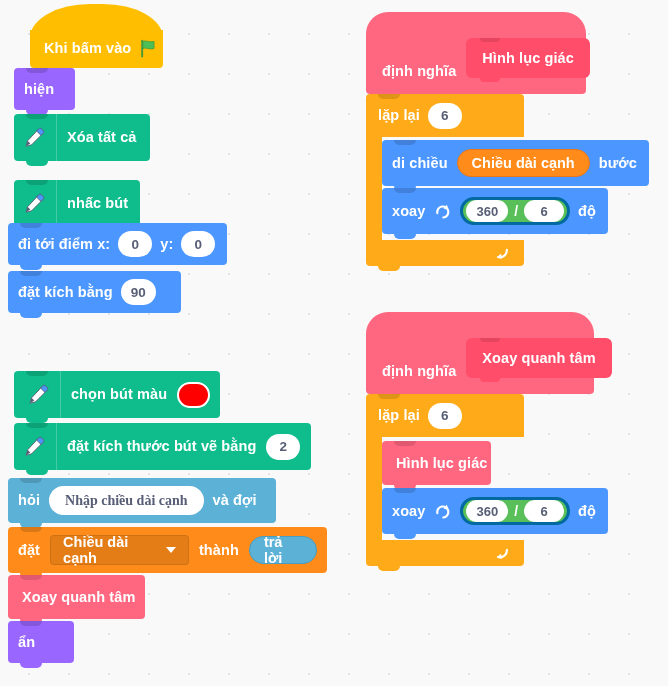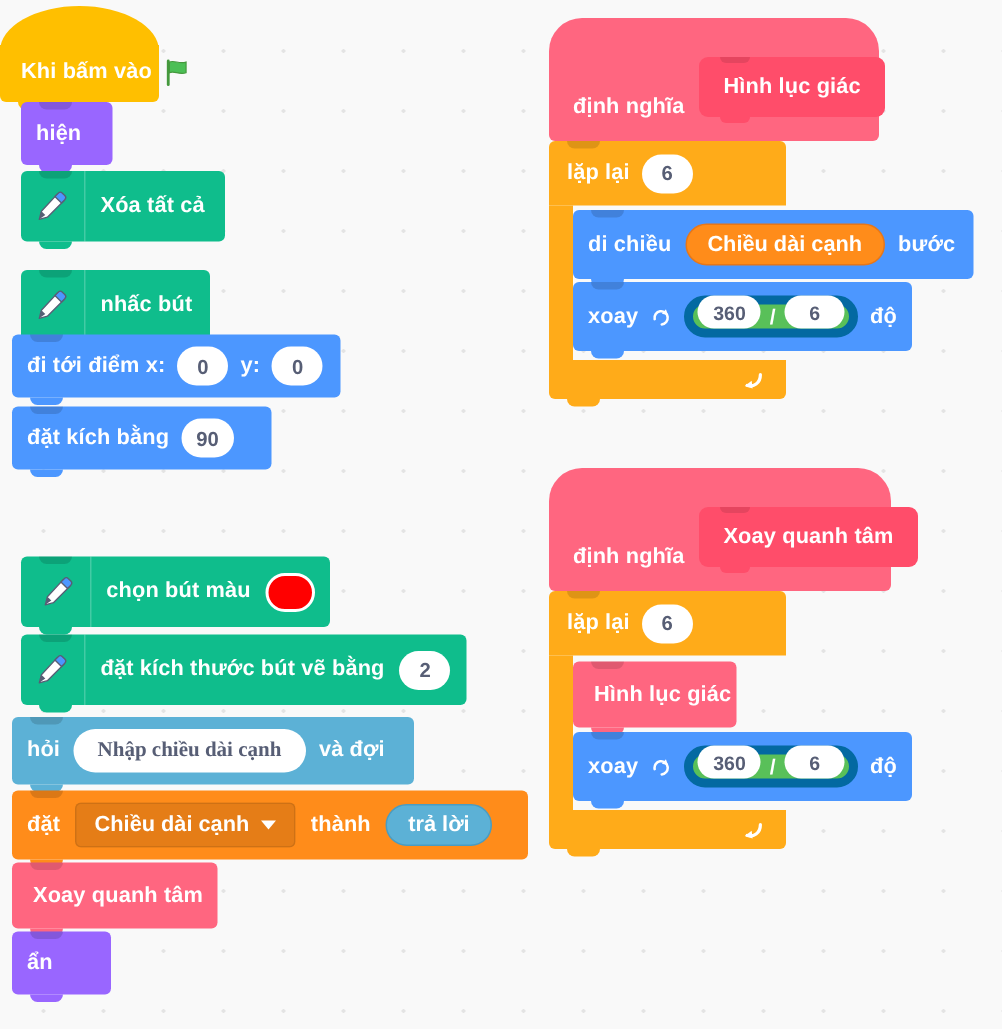--- a/index.html
+++ b/index.html
@@ -175,24 +175,24 @@
     display:flex;align-items:center;justify-content:center;
     padding:0 14px;
     color:#fff;font-size:14.5px;font-weight:bold;
   }
   .reporter.sensing{
     background:#5cb1d6; border-color:#4a9cc1;
     border-radius:16px; padding:0 14px; height:28px;
   }
   .oper{
     background:#59c059;
-    border:6px solid #0369a1;
+    border:3px solid #0369a1;
     border-radius:16px;
     height:28px;
-    display:flex;align-items:flex-end;gap:4px;
+    display:flex;align-items:center;gap:4px;
     padding:0 3px;
   }
   .oper .num{ height:22px; min-width:40px; font-size:13px; }
   .oper .slash{ color:#fff;font-size:14px;font-weight:bold;padding:0 2px; }
 
   .colorswatch{
     width:36px;height:26px;
     background:#ff0000;
     border:2px solid #ffffff;
     border-radius:14px;
@@ -230,21 +230,21 @@
     content:"";position:absolute;bottom:-5px;left:12px;
     width:22px;height:5px;background:#ff6680;
     border-bottom-left-radius:5px;border-bottom-right-radius:5px;
   }
 </style>
 </head>
 <body>
 
 <div class="canvas">
 
-  <div class="hat c-events" style="left:0; top:30px; width:106px; height:38px;">
+  <div class="hat c-events" style="left:30px; top:30px; width:133px; height:38px;">
     <div class="cap"></div>
     <div class="inner">
       <span class="lbl">Khi bấm vào</span>
       <svg class="flagicon" viewBox="0 0 24 24">
         <path d="M4 2 L4 22" stroke="#45993d" stroke-width="2.4" stroke-linecap="round" fill="none"></path>
         <path d="M5 3 C9 1, 13 5, 19 3 L19 12 C13 14, 9 10, 5 12 Z" fill="#4cbf56" stroke="#45993d" stroke-width="1"></path>
       </svg>
     </div>
     <div class="bump c-events" style="left:12px;"></div>
   </div>
@@ -315,21 +315,21 @@
     <div class="bump c-pen"></div>
   </div>
 
   <div class="blk c-sensing" style="left:8px; top:478px; width:268px; height:45px; gap:9px;">
     <span class="lbl">hỏi</span>
     <div class="txtinput">Nhập chiều dài cạnh</div>
     <span class="lbl">và đợi</span>
     <div class="bump c-sensing"></div>
   </div>
 
-  <div class="blk c-variable" style="left:8px; top:527px; width:344px; height:46px; gap:10px;">
+  <div class="blk c-variable" style="left:8px; top:527px; width:319px; height:46px; gap:10px;">
     <span class="lbl">đặt</span>
     <div class="dropdown">
       <span>Chiều dài cạnh</span>
       <span class="caret"></span>
     </div>
     <span class="lbl">thành</span>
     <div class="reporter sensing">trả lời</div>
     <div class="bump c-variable"></div>
   </div>
 

